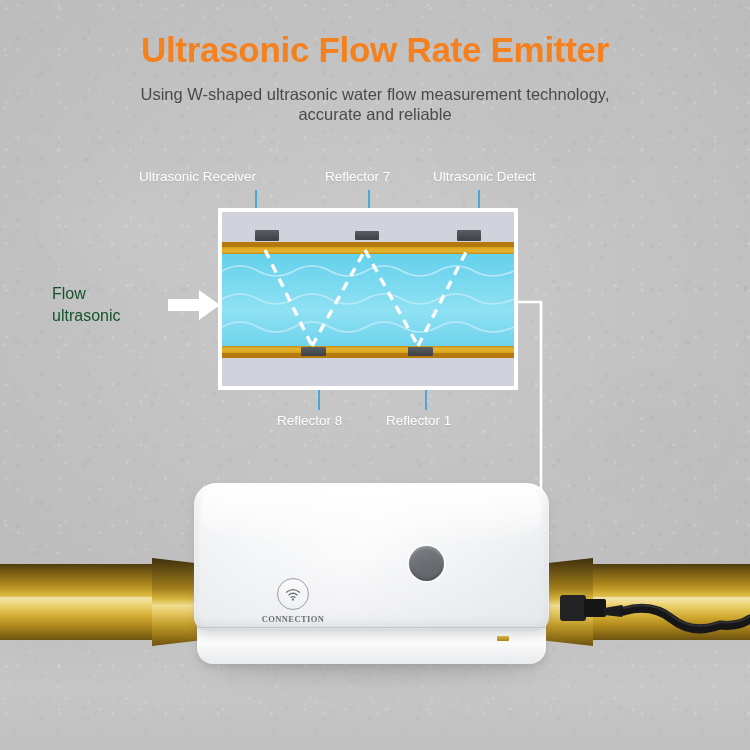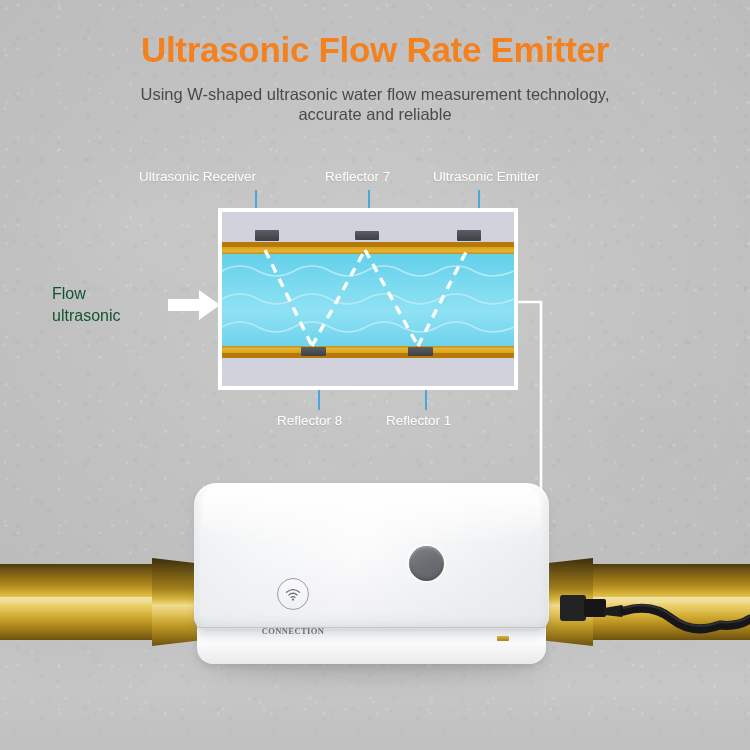--- a/index.html
+++ b/index.html
@@ -136,21 +136,21 @@
   .deviceSeam{position:absolute;left:197px;top:627px;width:349px;height:1px;background:rgba(170,173,178,.5);}
 
   .ctrl{position:absolute;text-align:center;}
   .ctrlRing{
     width:30px;height:30px;border-radius:50%;margin:0 auto;
     border:1.3px solid #9b9ea3;
     display:flex;align-items:center;justify-content:center;
     background:linear-gradient(180deg,rgba(255,255,255,.5),rgba(235,236,238,.3));
   }
   .ctrlLbl{
-    margin-top:16px;font-family:"Liberation Serif", serif;font-size:8.5px;
+    margin-top:4px;font-family:"Liberation Serif", serif;font-size:8.5px;
     color:#6d7075;letter-spacing:.4px;white-space:nowrap;font-weight:bold;
   }
   .bigBtn{
     position:absolute;left:409px;top:546px;width:35px;height:35px;border-radius:50%;
     background:linear-gradient(160deg,#7e8186 0%,#6b6e73 48%,#5e6166 100%);
     box-shadow:0 0 0 2px rgba(255,255,255,.55), inset 0 2px 3px rgba(255,255,255,.22), inset 0 -2px 3px rgba(0,0,0,.2);
   }
   .goldContact{position:absolute;left:497px;top:636px;width:12px;height:5px;border-radius:1px;
     background:linear-gradient(180deg,#d9b441,#a8821c);}
 
@@ -169,21 +169,21 @@
 
   <div class="title">Ultrasonic Flow Rate Emitter</div>
   <div class="subtitle">Using W-shaped ultrasonic water flow measurement technology, accurate and reliable</div>
 
   <div class="calloutLbl" style="left:139px;top:169px;">Ultrasonic Receiver</div>
   <div class="tick" style="left:255px;top:190px;height:20px;"></div>
 
   <div class="calloutLbl" style="left:325px;top:169px;">Reflector 7</div>
   <div class="tick" style="left:368px;top:190px;height:20px;"></div>
 
-  <div class="calloutLbl" style="left:433px;top:169px;">Ultrasonic Emitter</div>
+  <div class="calloutLbl" style="left:433px;top:169px;">Ultrasonic Detect</div>
   <div class="tick" style="left:478px;top:190px;height:20px;"></div>
 
   <div class="flowTxt">
     <span>Flow</span><br>
     <span>ultrasonic</span>
   </div>
   <svg class="flowArrow" width="52" height="30" viewBox="0 0 52 30">
     <path d="M0 9 H31 V0 L52 15 L31 30 V21 H0 Z" fill="#ffffff"></path>
   </svg>
 

